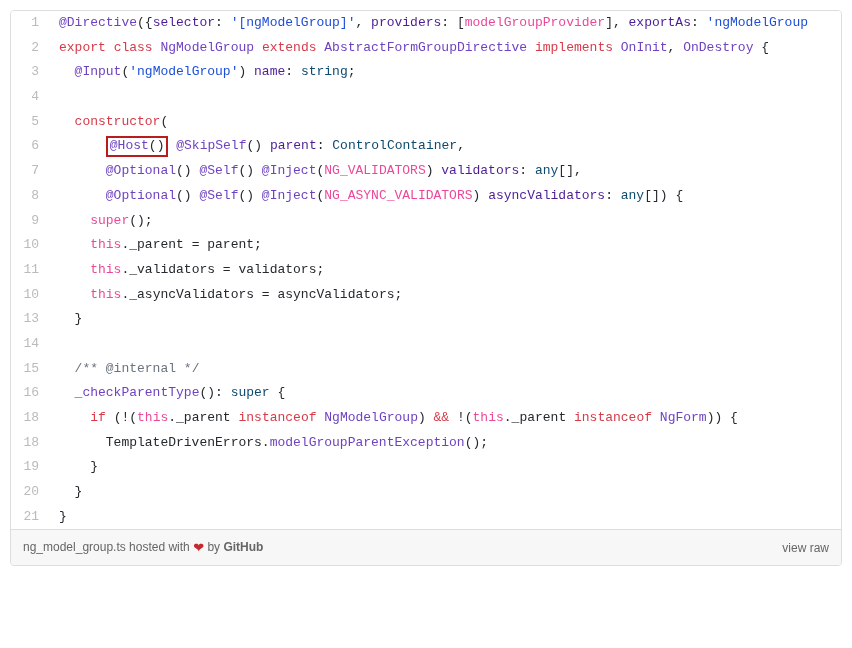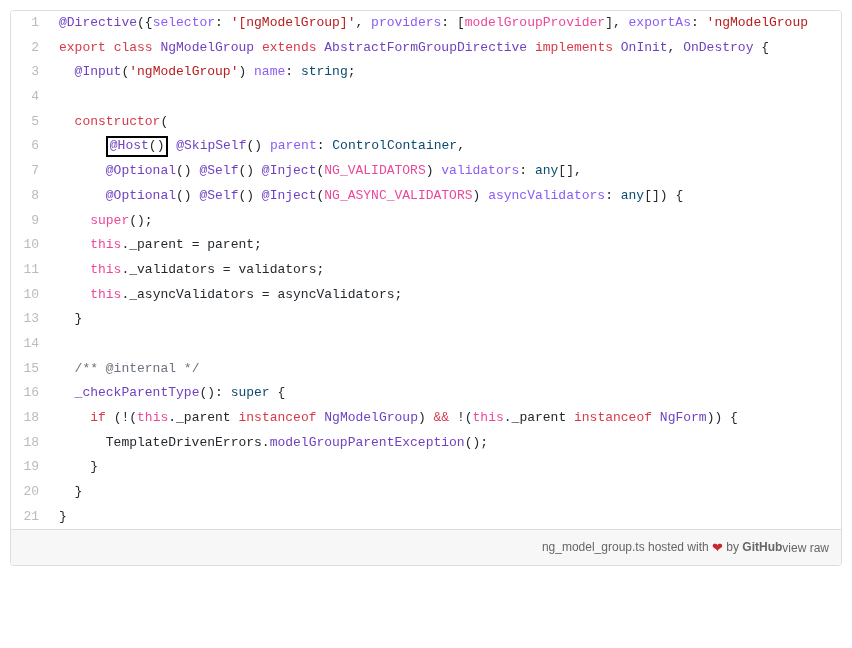--- a/index.html
+++ b/index.html
@@ -45,40 +45,40 @@
   }
   td.src {
     white-space: pre;
     padding: 0 10px 0 8px;
     color: #24292e;
     vertical-align: top;
   }
   
   .c-dec { color: #6f42c1; text-align: center; }       
   .c-kw  { color: #d73a49; }       
-  .c-str { color: #b91c1c; }       
+  .c-str { color: #1d4ed8; }       
   .c-fn  { color: #6f42c1; }       
-  .c-id  { color: #8b5cf6; }       
+  .c-id  { color: #4c1d95; }       
   .c-blue{ color: #ec4899; }
   .c-cmt { color: #6a737d; }       
   .c-type{ color: #0c4a6e; }
   .hl {
-    border: 2px solid #000000;
+    border: 2px solid #b91c1c;
     padding: 0 2px;
     display:inline-block;
     line-height:1.3;
   }
   .meta {
     background: #f7f7f7;
     border-top: 1px solid #ddd;
     padding: 10px 12px;
     color: #666;
     font-size: 12px;
     display:flex;
-    justify-content: flex-end;
+    justify-content: space-between;
     align-items:center;
   }
   .meta a { color:#666; text-decoration:none; }
   .meta .fname { color:#666; }
   .heart {
     color:#c6282c;
     font-size:13px;
     vertical-align:-1px;
   }
 </style>

